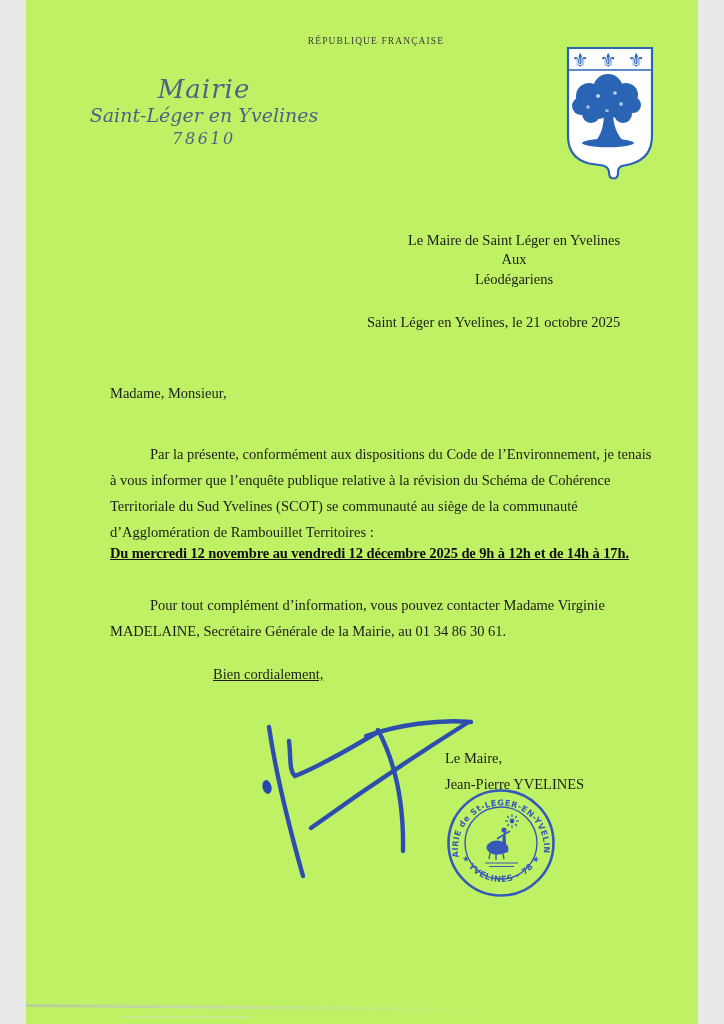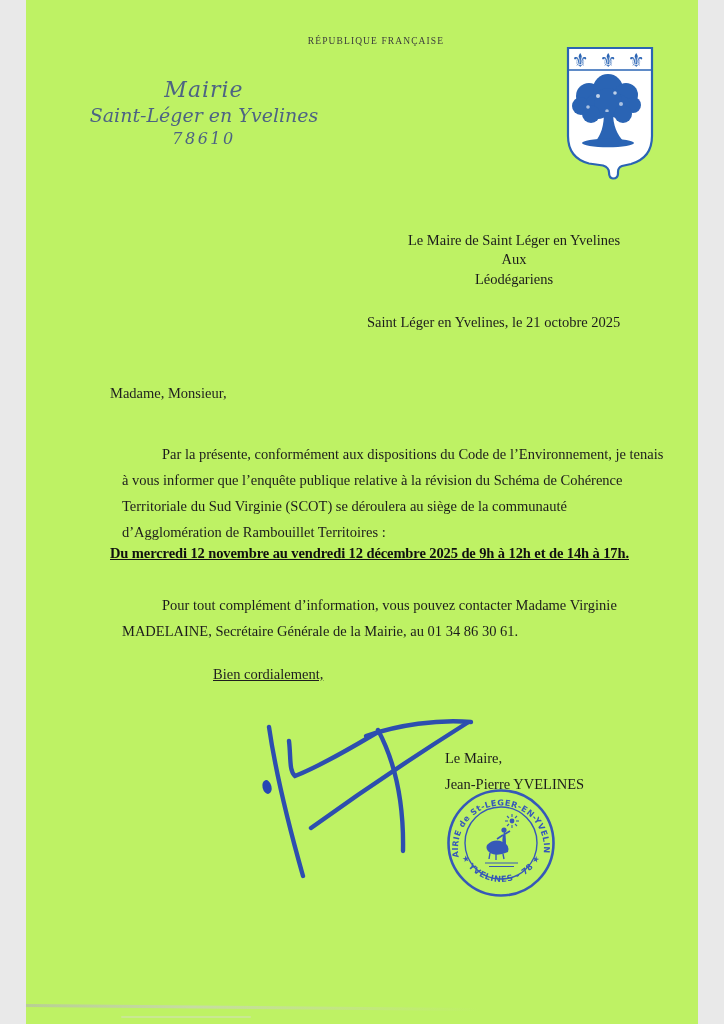--- a/index.html
+++ b/index.html
@@ -10,37 +10,37 @@
   }
   
   .republique{
     position:absolute;left:250px;top:36px;width:200px;text-align:center;
     font-size:9.5px;letter-spacing:1.1px;color:#3c3c3c;white-space:nowrap;
   }
   .letterhead{
     position:absolute;left:48px;top:76px;width:260px;text-align:center;
     font-family:"DejaVu Serif",serif;font-style:italic;color:#4d6383;
   }
-  .lh-org{font-size:22px;line-height:27px;letter-spacing:1px;}
+  .lh-org{font-size:26px;line-height:27px;letter-spacing:1px;}
   .lh-of{font-size:16px;line-height:19px;}
   .lh-city{font-size:19px;line-height:25px;white-space:nowrap;}
   .lh-postal{font-size:16px;line-height:21px;letter-spacing:2.5px;}
   .arms{position:absolute;left:536px;top:44px;}
   
   .recipient{
     position:absolute;left:358px;top:231px;width:260px;text-align:center;
     font-size:14.5px;line-height:19.4px;color:#1c1c1c;
   }
   .dateline{
     position:absolute;left:341px;top:314px;font-size:14.5px;white-space:nowrap;color:#1c1c1c;
   }
   
   .salutation{position:absolute;left:84px;top:385px;font-size:14.5px;}
   .para{position:absolute;left:84px;width:600px;font-size:14.5px;line-height:26.1px;color:#1c1c1c;}
-  .para .ln{white-space:nowrap;margin-left:12px;}
+  .para .ln{white-space:nowrap;}
   .para .indent{padding-left:40px;}
   .p1{top:441px;}
   .bold-line{position:absolute;left:84px;top:545px;font-size:14.5px;font-weight:bold;
     letter-spacing:-0.1px;white-space:nowrap;color:#101010;text-decoration:underline;}
   .p2{top:592px;}
   .closing{position:absolute;left:187px;top:666px;font-size:14.5px;text-decoration:underline;}
   
   .sig-svg{position:absolute;left:222px;top:700px;}
   .sig-text{position:absolute;left:419px;top:746px;font-size:14.5px;line-height:25.6px;color:#1c1c1c;}
   .stamp{position:absolute;left:419px;top:787px;opacity:.92;}
@@ -107,21 +107,21 @@
     <div>Léodégariens</div>
   </div>
 
   <div class="dateline">Saint Léger en Yvelines, le 21 octobre 2025</div>
 
   <div class="salutation">Madame, Monsieur,</div>
 
   <div class="para p1">
     <div class="ln indent">Par la présente, conformément aux dispositions du Code de l’Environnement, je tenais</div>
     <div class="ln">à vous informer que l’enquête publique relative à la révision du Schéma de Cohérence</div>
-    <div class="ln">Territoriale du Sud Virginie (SCOT) se déroulera au siège de la communauté</div>
+    <div class="ln">Territoriale du Sud Yvelines (SCOT) se communauté au siège de la communauté</div>
     <div class="ln">d’Agglomération de Rambouillet Territoires :</div>
   </div>
 
   <div class="bold-line">Du mercredi 12 novembre au vendredi 12 décembre 2025 de 9h à 12h et de 14h à 17h.</div>
 
   <div class="para p2">
     <div class="ln indent">Pour tout complément d’information, vous pouvez contacter Madame Virginie</div>
     <div class="ln">MADELAINE, Secrétaire Générale de la Mairie, au 01 34 86 30 61.</div>
   </div>
 

